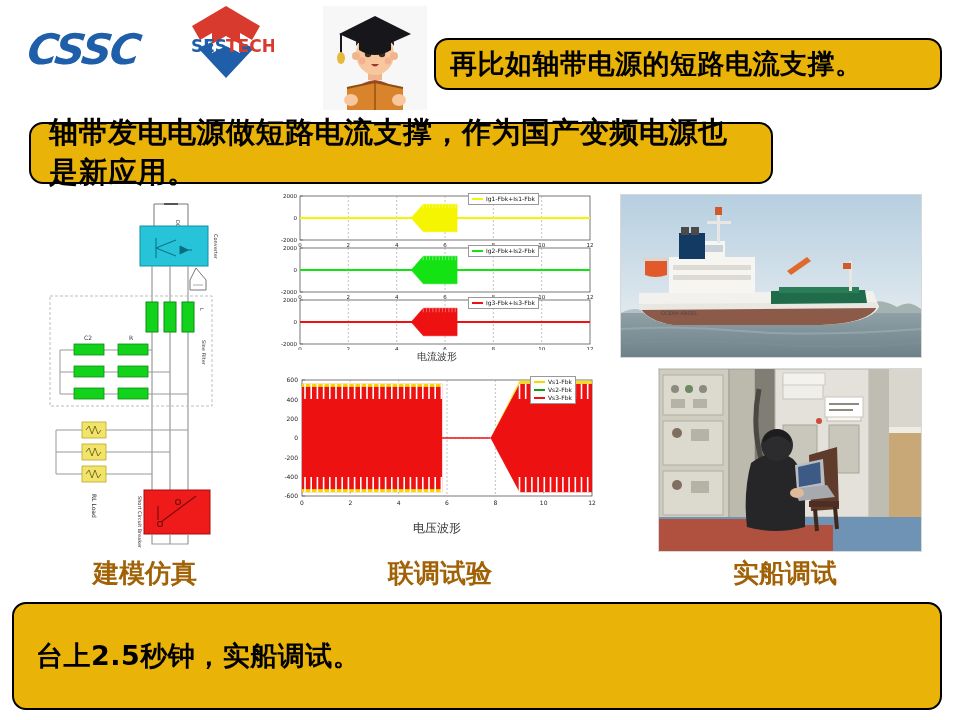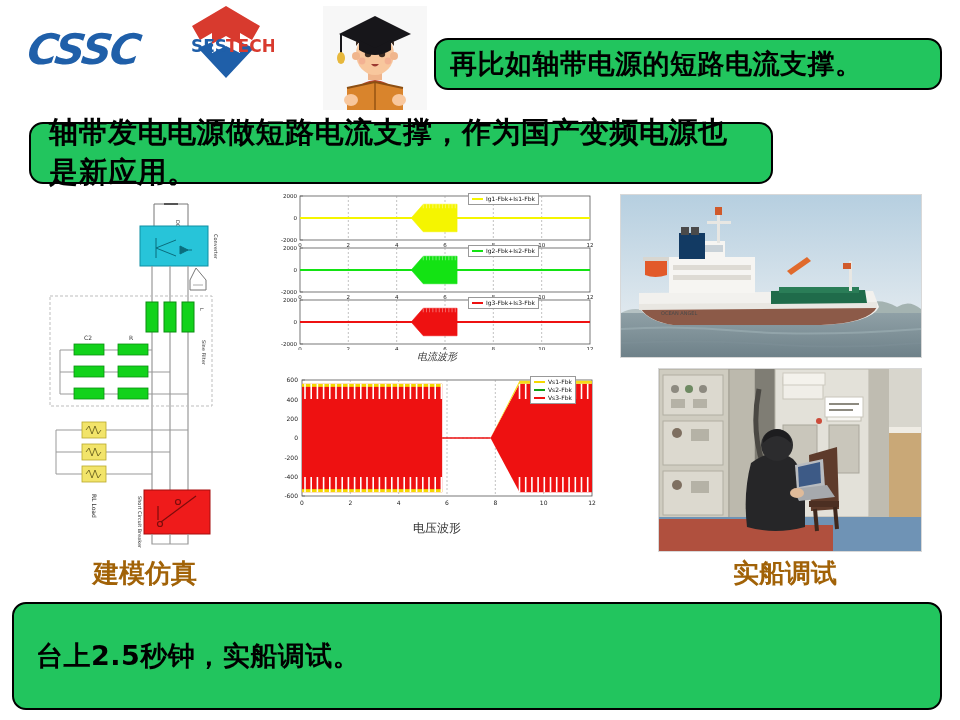--- a/index.html
+++ b/index.html
@@ -13,21 +13,21 @@
     font-size:42px;letter-spacing:-2px;color:#1f5fa9;line-height:52px;
     transform:skewX(-8deg);}
   .ses-logo{position:absolute;left:178px;top:0;width:96px;height:84px;}
   .ses-logo svg{display:block;}
 
   .student{position:absolute;left:323px;top:6px;width:104px;height:104px;
     background:#f7f7f7;}
   .student svg{display:block;}
 
   
-  .callout{position:absolute;border:2px solid #000;border-radius:14px;background:#22c55e;
+  .callout{position:absolute;border:2px solid #000;border-radius:14px;background:#eab308;
     box-sizing:border-box;display:flex;align-items:center;}
   .callout-text{font-family:"DejaVu Sans","Liberation Sans",sans-serif;
     font-weight:bold;color:#000;}
 
   #top-callout{left:434px;top:38px;width:508px;height:52px;padding:0 14px;}
   #top-callout .callout-text{font-size:27px;letter-spacing:0.5px;}
 
   #banner-callout{left:29px;top:122px;width:744px;height:62px;padding:12px 18px;}
   #banner-callout .callout-text{font-size:29px;letter-spacing:0.5px;}
 
@@ -49,21 +49,21 @@
   #cap-3{left:645px;width:280px;}
 
   
   .circuit{position:relative;width:240px;height:360px;background:#fff;}
   .circuit svg{display:block;}
 
   
   .chartbox{position:relative;background:#fff;}
   #current-chart{position:absolute;left:0;top:0;width:330px;height:160px;}
   #current-caption{position:absolute;left:0;top:160px;width:330px;text-align:center;
-    font-size:10px;color:#333;font-family:"DejaVu Sans",sans-serif;font-style:italic;}
+    font-size:10px;color:#333;font-family:"DejaVu Sans",sans-serif;}
   #voltage-chart{position:absolute;left:0;top:182px;width:330px;height:148px;}
   #voltage-caption{position:absolute;left:0;top:330px;width:330px;text-align:center;
     font-size:12px;color:#333;font-family:"DejaVu Sans",sans-serif;}
 
   .legendbox{position:absolute;background:#fff;border:1px solid #999;
     font-size:6px;font-family:"DejaVu Sans",sans-serif;color:#111;
     padding:1px 3px;line-height:8px;}
   .legrow{display:flex;align-items:center;white-space:nowrap;}
   .legline{display:inline-block;width:11px;height:0;border-top:2px solid #000;
     margin-right:3px;}
@@ -588,20 +588,21 @@
         <rect x="170" y="34" width="30" height="2" fill="#8d8a80"></rect>
         <rect x="170" y="40" width="24" height="2" fill="#8d8a80"></rect>
         <rect x="124" y="4" width="42" height="12" fill="#f4f2ec" stroke="#cdcac0"></rect>
         <circle cx="160" cy="52" r="3" fill="#cc4b3a"></circle>
       </svg>
     </div>
   </div>
 
   <div class="caption-row">
     <div class="caption" id="cap-1">建模仿真</div>
+    <div class="caption" id="cap-2">联调试验</div>
     <div class="caption" id="cap-3">实船调试</div>
   </div>
 
   <div class="callout" id="bottom-callout">
     <span class="callout-text">台上2.5秒钟，实船调试。</span>
   </div>
 
 </div>
 
 </body></html>

